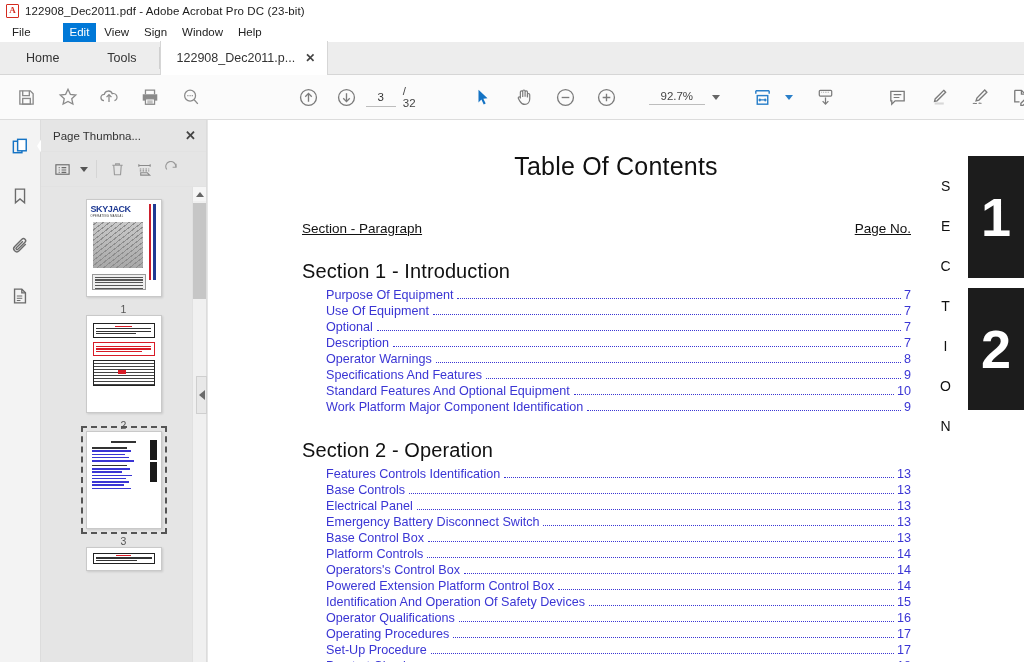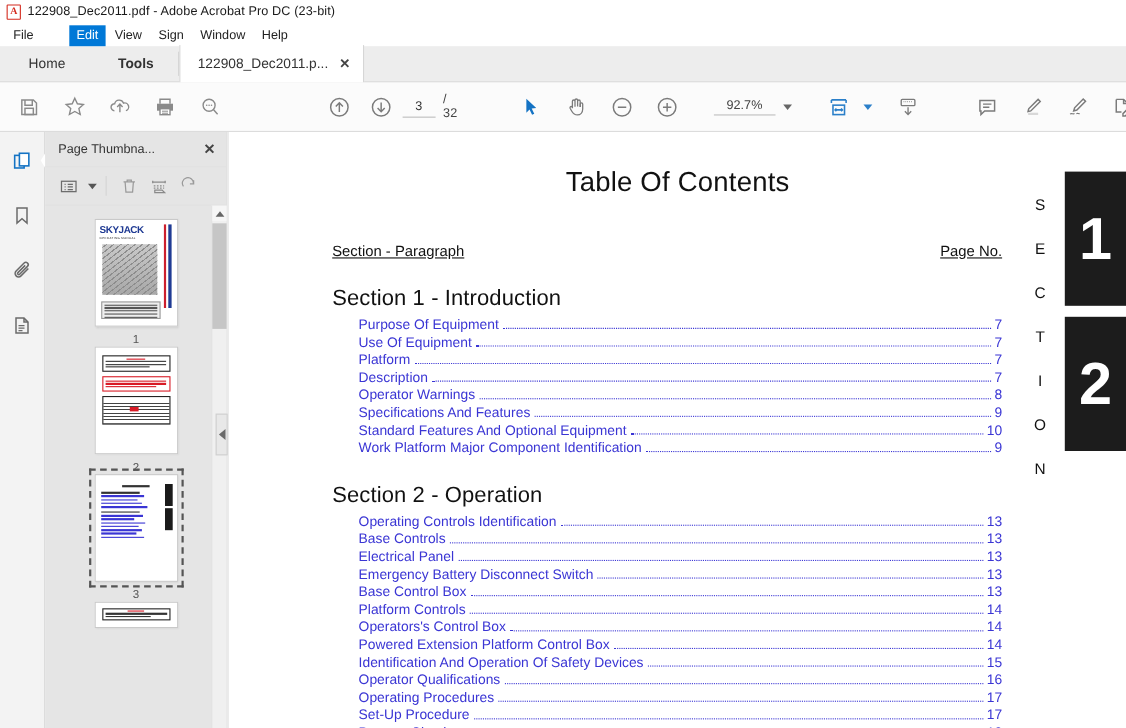--- a/index.html
+++ b/index.html
@@ -36,21 +36,21 @@
   
   .tabstrip {
     height: 33px; background: #ededed; display: flex; align-items: flex-end;
     border-bottom: 1px solid #d6d6d6;
   }
   .tab {
     height: 33px; display: flex; align-items: center; justify-content: center;
     font-size: 12.5px; color: #333; padding: 0 22px; cursor: default;
   }
   .tab.home { padding: 0 26px; }
-  .tab.tools { padding: 0 22px; font-weight: bold; }
+  .tab.tools { padding: 0 22px; }
   .tab-sep { width: 1px; height: 22px; background: #d0d0d0; align-self: center; }
   .tab.doc {
     background: #ffffff; padding: 0 12px 0 16px; gap: 10px;
     border-left: 1px solid #d6d6d6; border-right: 1px solid #d6d6d6;
     margin-bottom: -1px; height: 34px;
   }
   .tab-close { font-size: 12px; color: #444; font-weight: bold; cursor: pointer; }
 
   
   .toolbar {
@@ -569,21 +569,21 @@
             <span class="toc-label">Purpose Of Equipment</span>
             <span class="toc-dots"></span>
             <span class="toc-page">7</span>
           </div>
           <div class="toc-row">
             <span class="toc-label">Use Of Equipment</span>
             <span class="toc-dots"></span>
             <span class="toc-page">7</span>
           </div>
           <div class="toc-row">
-            <span class="toc-label">Platform</span>
+            <span class="toc-label">Optional</span>
             <span class="toc-dots"></span>
             <span class="toc-page">7</span>
           </div>
           <div class="toc-row">
             <span class="toc-label">Description</span>
             <span class="toc-dots"></span>
             <span class="toc-page">7</span>
           </div>
           <div class="toc-row">
             <span class="toc-label">Operator Warnings</span>
@@ -603,21 +603,21 @@
           <div class="toc-row">
             <span class="toc-label">Work Platform Major Component Identification</span>
             <span class="toc-dots"></span>
             <span class="toc-page">9</span>
           </div>
         </div>
 
         <div class="section-block">
           <div class="section-title">Section 2 - Operation</div>
           <div class="toc-row">
-            <span class="toc-label">Operating Controls Identification</span>
+            <span class="toc-label">Features Controls Identification</span>
             <span class="toc-dots"></span>
             <span class="toc-page">13</span>
           </div>
           <div class="toc-row">
             <span class="toc-label">Base Controls</span>
             <span class="toc-dots"></span>
             <span class="toc-page">13</span>
           </div>
           <div class="toc-row">
             <span class="toc-label">Electrical Panel</span>

